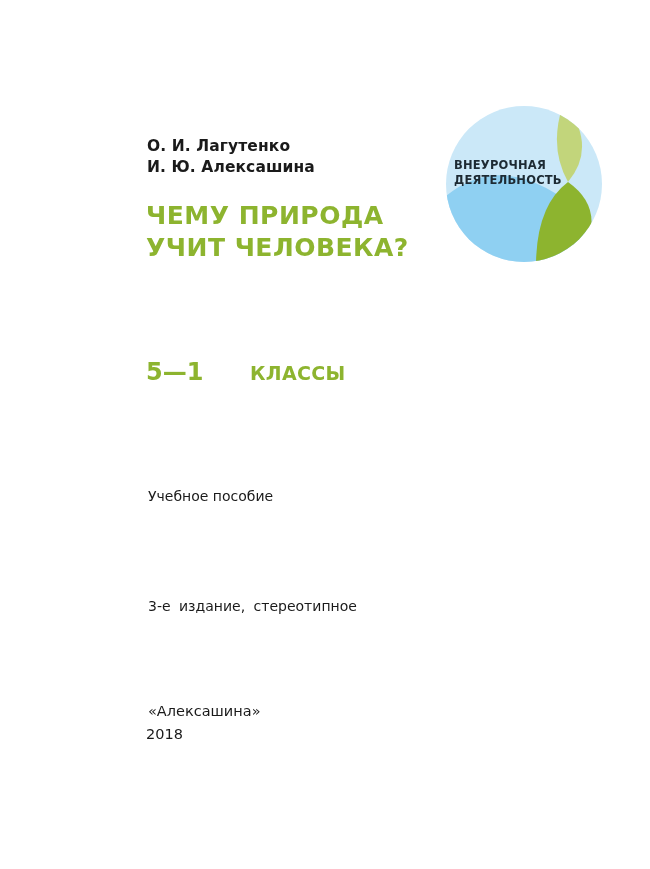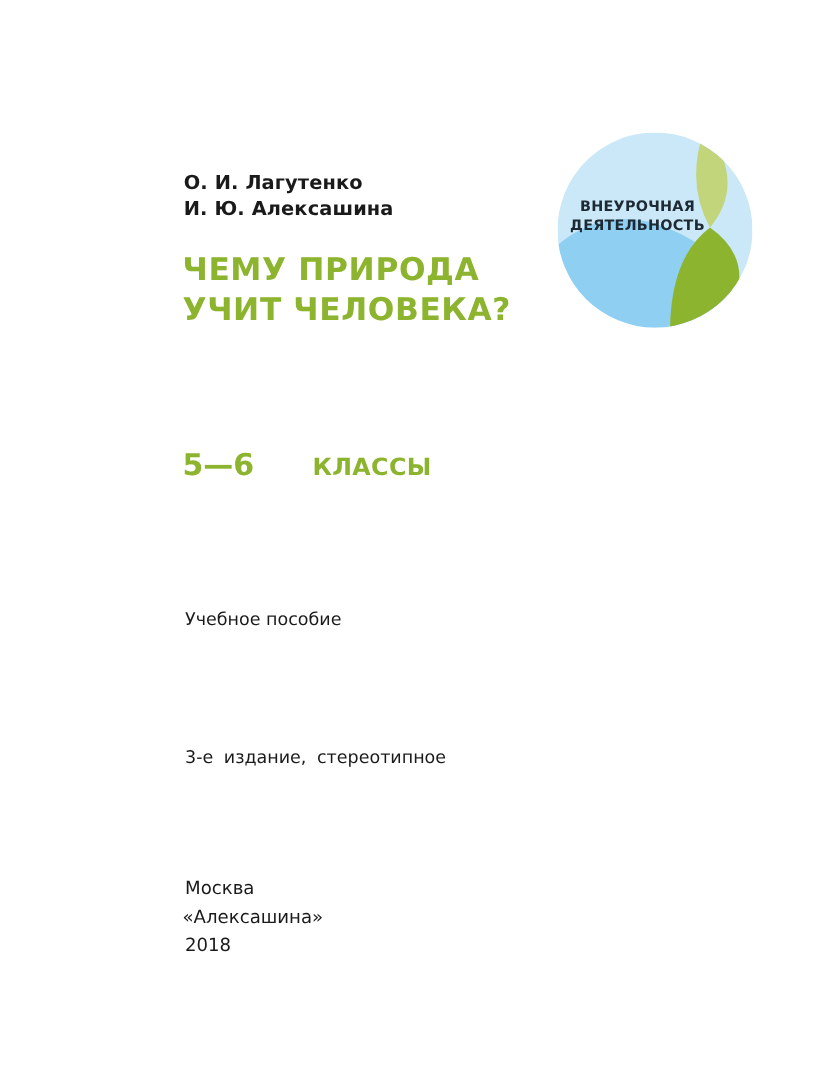--- a/index.html
+++ b/index.html
@@ -10,21 +10,21 @@
   .title { left:146px; top:200px; font-weight:bold; font-size:25px; line-height:32px; letter-spacing:0.5px; }
   .grade { left:146px; top:358px; font-weight:bold; color:#8db42f; }
   .grade .num { font-size:24px; }
   .grade .word { font-size:19px; letter-spacing:0.3px;margin-left:41px; }
   .subtitle { left:148px; top:488px; font-size:14px; }
   .edition { left:148px; top:598px; font-size:14px; word-spacing:4px; }
   .imprint { left:146px; top:700px; font-size:14.5px; line-height:23px; }
   .imprint div:nth-child(1){ padding-left:2px; }
   .imprint div:nth-child(3){ padding-left:2px; }
   .badge { left:446px; top:106px; width:156px; height:156px; }
-  .badge-text { left:454px; top:158px; width:112px; font-size:11.5px; line-height:15px; font-weight:bold; color:#1d2a33; text-align:center; letter-spacing:0.2px; }
+  .badge-text { left:454px; top:158px; width:112px; font-size:11.5px; line-height:15px; font-weight:bold; color:#1d2a33; text-align:left; letter-spacing:0.2px; }
 </style>
 </head>
 <body>
 
 <div class="abs authors">
   <div>О. И. Лагутенко</div>
   <div>И. Ю. Алексашина</div>
 </div>
 
 <div class="abs title" style="color:#8db42f">
@@ -44,24 +44,23 @@
     <path d="M118 -4 Q152 40 122 76 Q102 40 118 -4 Z" fill="#c2d57b"></path>
     <path d="M122 76 Q170 110 120 170 L90 160 Q90 100 122 76 Z" fill="#8db42f"></path>
   </g>
 </svg>
 <div class="abs badge-text">
   <div>ВНЕУРОЧНАЯ</div>
   <div>ДЕЯТЕЛЬНОСТЬ</div>
 </div>
 
 <div class="abs grade">
-  <span class="num">5—6</span>
+  <span class="num">5—1</span>
   <span class="word">КЛАССЫ</span>
 </div>
 
 <div class="abs subtitle">Учебное пособие</div>
 <div class="abs edition">3-е издание, стереотипное</div>
 
 <div class="abs imprint">
-  <div>Москва</div>
   <div>«Алексашина»</div>
   <div>2018</div>
 </div>
 
 </body></html>

